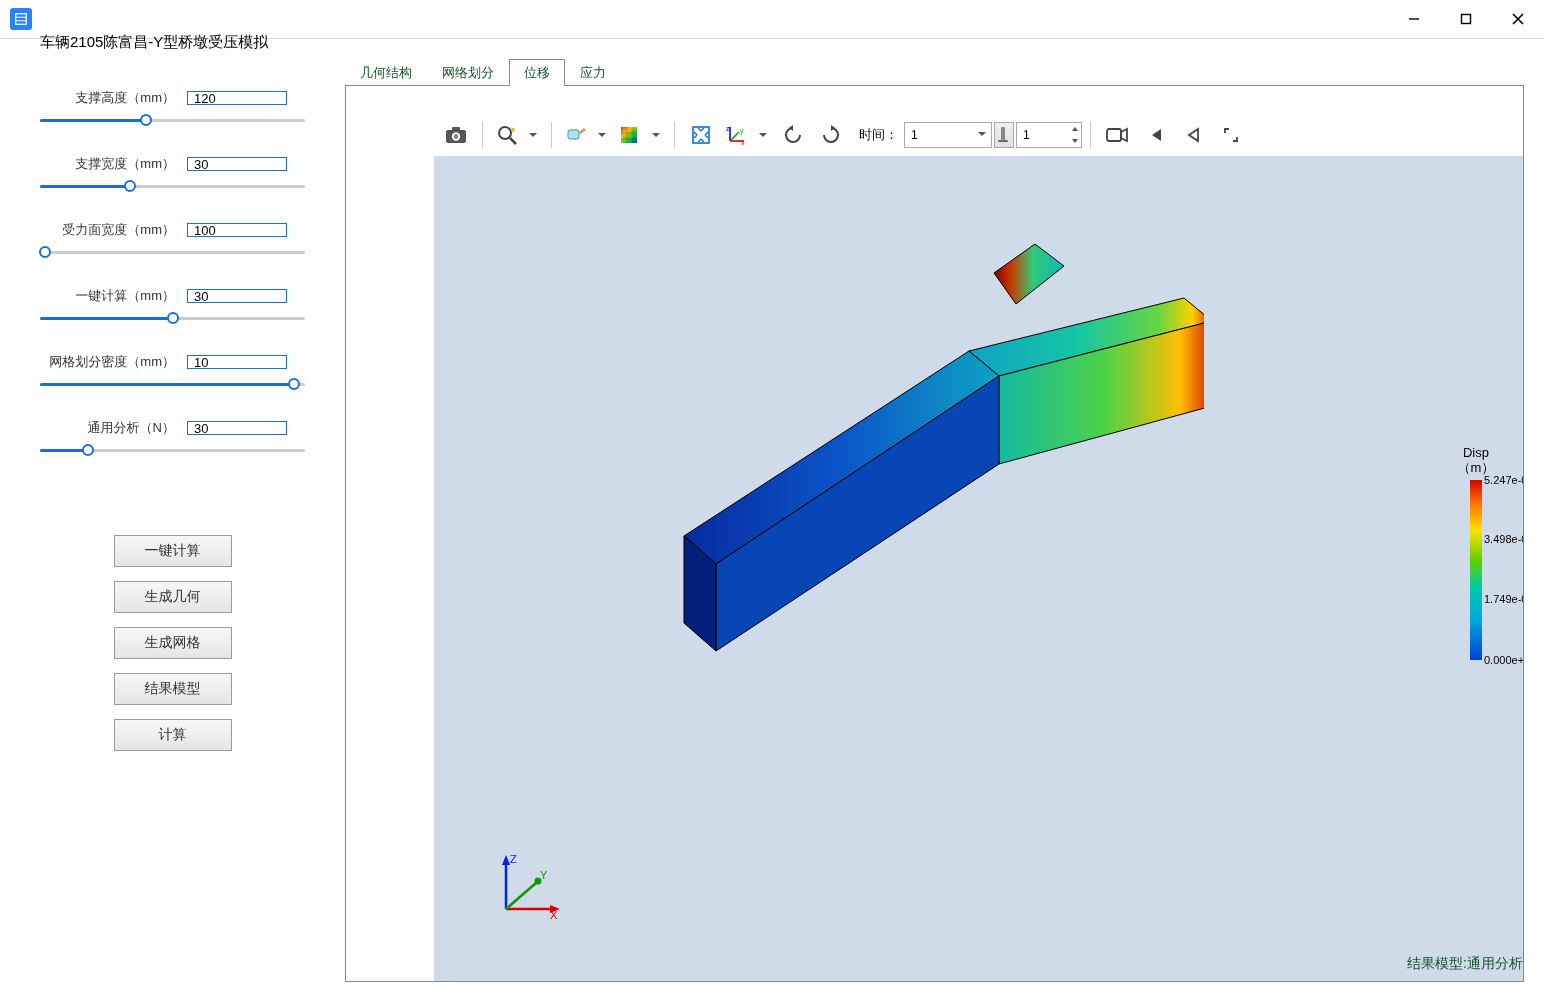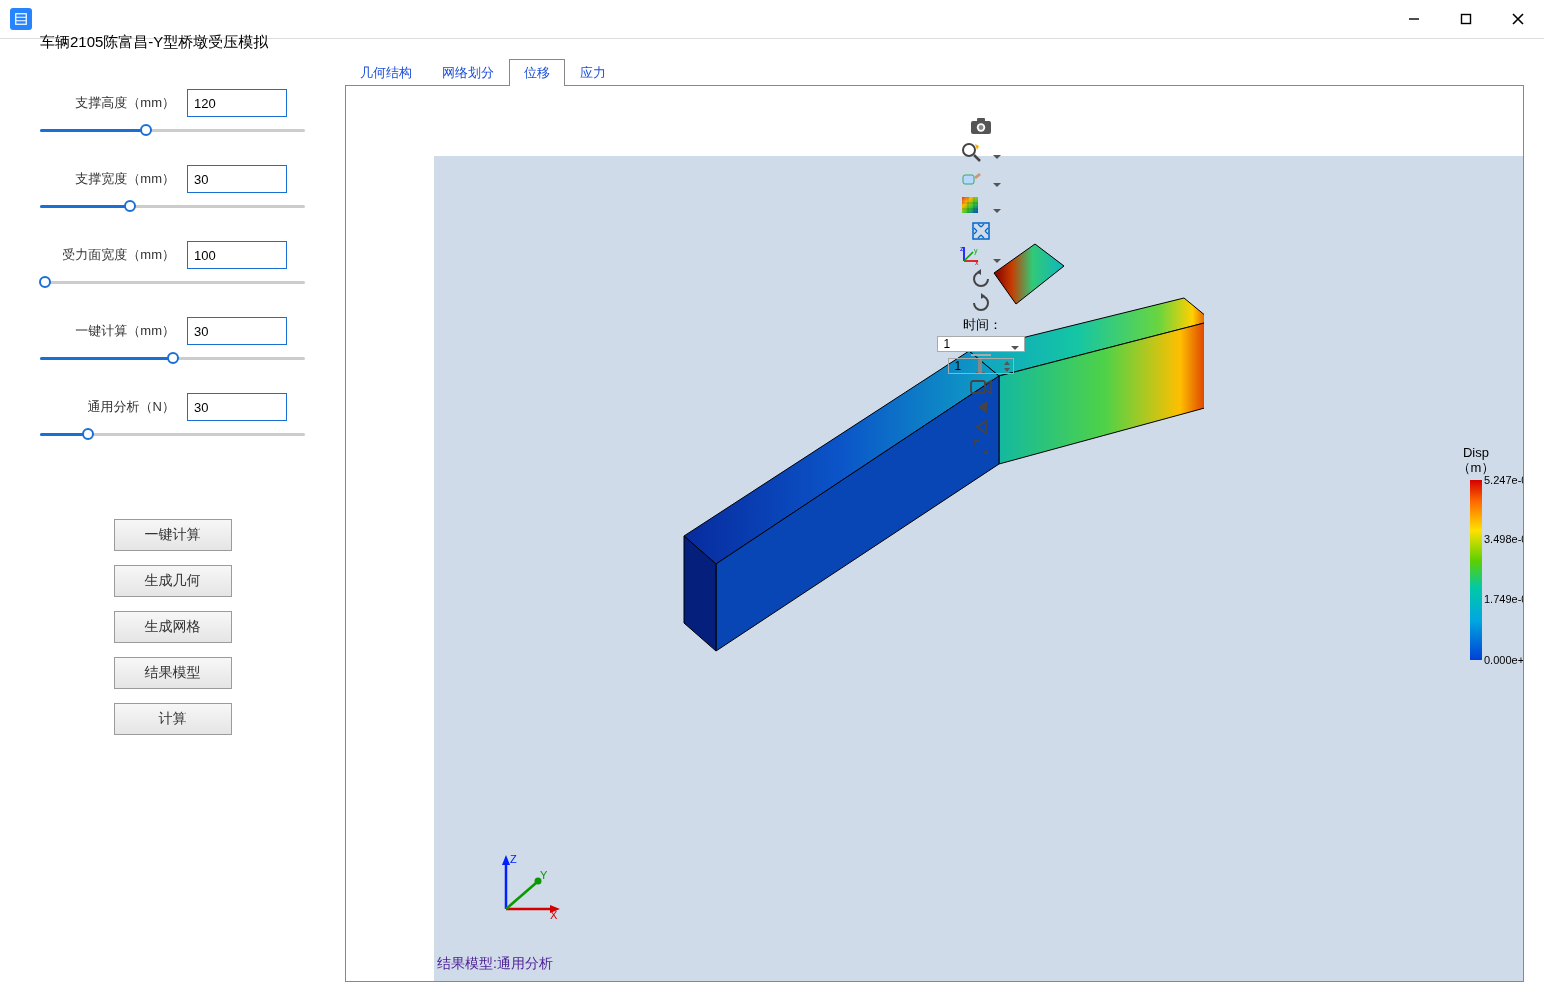--- a/index.html
+++ b/index.html
@@ -9,52 +9,52 @@
   .titlebar .app-icon{width:22px;height:22px;margin:0 8px 0 10px;background:#2684ff;border-radius:3px;display:flex;align-items:center;justify-content:center;}
   .titlebar .app-icon svg{width:14px;height:14px;}
   .titlebar .title{font-size:15px;flex:1;margin-top:47px;}
   .winbtn{width:52px;height:38px;display:flex;align-items:center;justify-content:center;}
   .content{display:flex;height:calc(100% - 38px);}
   
   .left{width:345px;padding:50px 40px 0 40px;box-sizing:border-box;border-right:0px solid #eee;}
   .param{margin-bottom:28px;}
   .param-row{display:flex;align-items:center;gap:12px;}
   .param-label{width:135px;text-align:right;font-size:13px;color:#333;}
-  .param-input{width:100px;height:28px;border:1px solid #1a6fd6;padding:0 6px;font-size:13px;box-sizing:border-box;}
+  .param-input{width:100px;height:14px;border:1px solid #1a6fd6;padding:0 6px;font-size:13px;box-sizing:border-box;}
   .slider-wrap{margin-top:6px;height:14px;position:relative;}
   .slider-track{position:absolute;left:0;right:0;top:6px;height:3px;border-radius:2px;background:#ccc;}
   .slider-fill{position:absolute;left:0;top:6px;height:3px;border-radius:2px;background:#1a6fd6;}
   .slider-thumb{position:absolute;top:1px;width:12px;height:12px;border-radius:50%;background:#fff;border:2px solid #1a6fd6;box-sizing:border-box;transform:translateX(-50%);}
   .btn-stack{margin-top:78px;display:flex;flex-direction:column;align-items:center;gap:14px;}
   .btn{min-width:88px;height:30px;padding:0 14px;border:1px solid #9b9b9b;background:linear-gradient(#f7f7f7,#e5e5e5);font-size:14px;color:#333;display:flex;align-items:center;justify-content:center;cursor:pointer;}
   
   .right{flex:1;padding:20px 20px 20px 0;box-sizing:border-box;display:flex;flex-direction:column;}
   .tabs{display:flex;height:26px;align-items:flex-end;}
-  .tab{padding:4px 14px;font-size:13px;color:#1d4ed8;cursor:pointer;border:1px solid transparent;border-bottom:none;position:relative;top:1px;}
+  .tab{padding:4px 14px;font-size:13px;color:#14532d;cursor:pointer;border:1px solid transparent;border-bottom:none;position:relative;top:1px;}
   .tab.active{border-color:#888;background:#fff;z-index:2;}
   .panel{flex:1;border:1px solid #888;position:relative;background:#fff;overflow:hidden;}
   
-  .plot-toolbar{position:absolute;left:88px;right:0;top:30px;height:38px;display:flex;align-items:center;gap:2px;background:#fff;z-index:3;padding-left:4px;flex-direction:column;}
+  .plot-toolbar{position:absolute;left:88px;right:0;top:30px;height:38px;display:flex;align-items:center;gap:2px;background:#fff;z-index:3;padding-left:4px;}
   .tbtn{width:34px;height:32px;display:flex;align-items:center;justify-content:center;cursor:pointer;border:1px solid transparent;border-radius:2px;}
   .tbtn.dd{width:46px;justify-content:flex-start;padding-left:4px;position:relative;}
   .tbtn.dd:after{content:"";position:absolute;right:5px;top:14px;border:4px solid transparent;border-top-color:#555;}
   .tsep{width:1px;height:26px;background:#ccc;margin:0 6px;}
   .tlabel{font-size:13px;margin:0 4px 0 8px;}
   .tsel{width:62px;height:24px;border:1px solid #aaa;background:#fff;display:flex;align-items:center;padding:0 18px 0 6px;position:relative;font-size:12px;}
   .tsel:after{content:"";position:absolute;right:5px;top:9px;border:4px solid transparent;border-top-color:#555;}
   .tspin{width:44px;height:24px;border:1px solid #aaa;display:flex;align-items:center;padding:0 14px 0 6px;position:relative;font-size:12px;}
   .tspin .sp{position:absolute;right:0;top:0;bottom:0;width:12px;display:flex;flex-direction:column;}
   .tspin .sp span{flex:1;display:flex;align-items:center;justify-content:center;}
   .tspin .sp svg{width:6px;height:4px;}
   .tslider{width:18px;height:24px;border:1px solid #aaa;background:linear-gradient(#f0f0f0,#e0e0e0);position:relative;}
   .tslider:before{content:"";position:absolute;left:3px;top:17px;width:10px;height:2px;background:#666;border-radius:1px;}
   .tslider:after{content:"";position:absolute;left:6px;top:4px;width:4px;height:14px;background:#888;border-radius:1px;}
   
   .plot{position:absolute;left:88px;top:70px;right:0;bottom:0;background:#cfdbe9;}
-  .caption{position:absolute;bottom:8px;left:3px;right:0;text-align:left;font-size:14px;color:#4c1d95;}
+  .caption{position:absolute;bottom:8px;left:3px;right:0;text-align:right;font-size:14px;color:#14532d;}
   .axis{position:absolute;left:60px;bottom:60px;width:70px;height:70px;}
   .legend{position:absolute;right:8px;top:290px;width:78px;text-align:center;}
   .legend .ltitle{font-size:13px;line-height:1.15;margin-bottom:4px;}
   .legend .bar{width:12px;height:180px;margin:0 auto;background:linear-gradient(to bottom,#d40000 0%,#ff6a00 12%,#ffe100 28%,#5bd000 45%,#00c9a7 60%,#00a7e0 78%,#0040d6 100%);position:relative;}
   .legend .tick{position:absolute;left:14px;font-size:11px;white-space:nowrap;}
   
   .model{position:absolute;left:150px;top:70px;width:620px;height:460px;}
 </style>
 </head>
 <body>
@@ -127,20 +127,31 @@
           </div>
           <div class="param">
             <div class="param-row">
               <div class="param-label">一键计算（mm）</div>
               <input class="param-input" value="30" style="">
             </div>
             <div class="slider-wrap">
               <div class="slider-track"></div>
               <div class="slider-fill" style="width:50%"></div>
               <div class="slider-thumb" style="left:50%"></div>
+            </div>
+          </div>
+          <div class="param">
+            <div class="param-row">
+              <div class="param-label">网格划分密度（mm）</div>
+              <input class="param-input" value="10" style="">
+            </div>
+            <div class="slider-wrap">
+              <div class="slider-track"></div>
+              <div class="slider-fill" style="width:96%"></div>
+              <div class="slider-thumb" style="left:96%"></div>
             </div>
           </div>
           <div class="param">
             <div class="param-row">
               <div class="param-label">通用分析（N）</div>
               <input class="param-input" value="30" style="">
             </div>
             <div class="slider-wrap">
               <div class="slider-track"></div>
               <div class="slider-fill" style="width:18%"></div>

